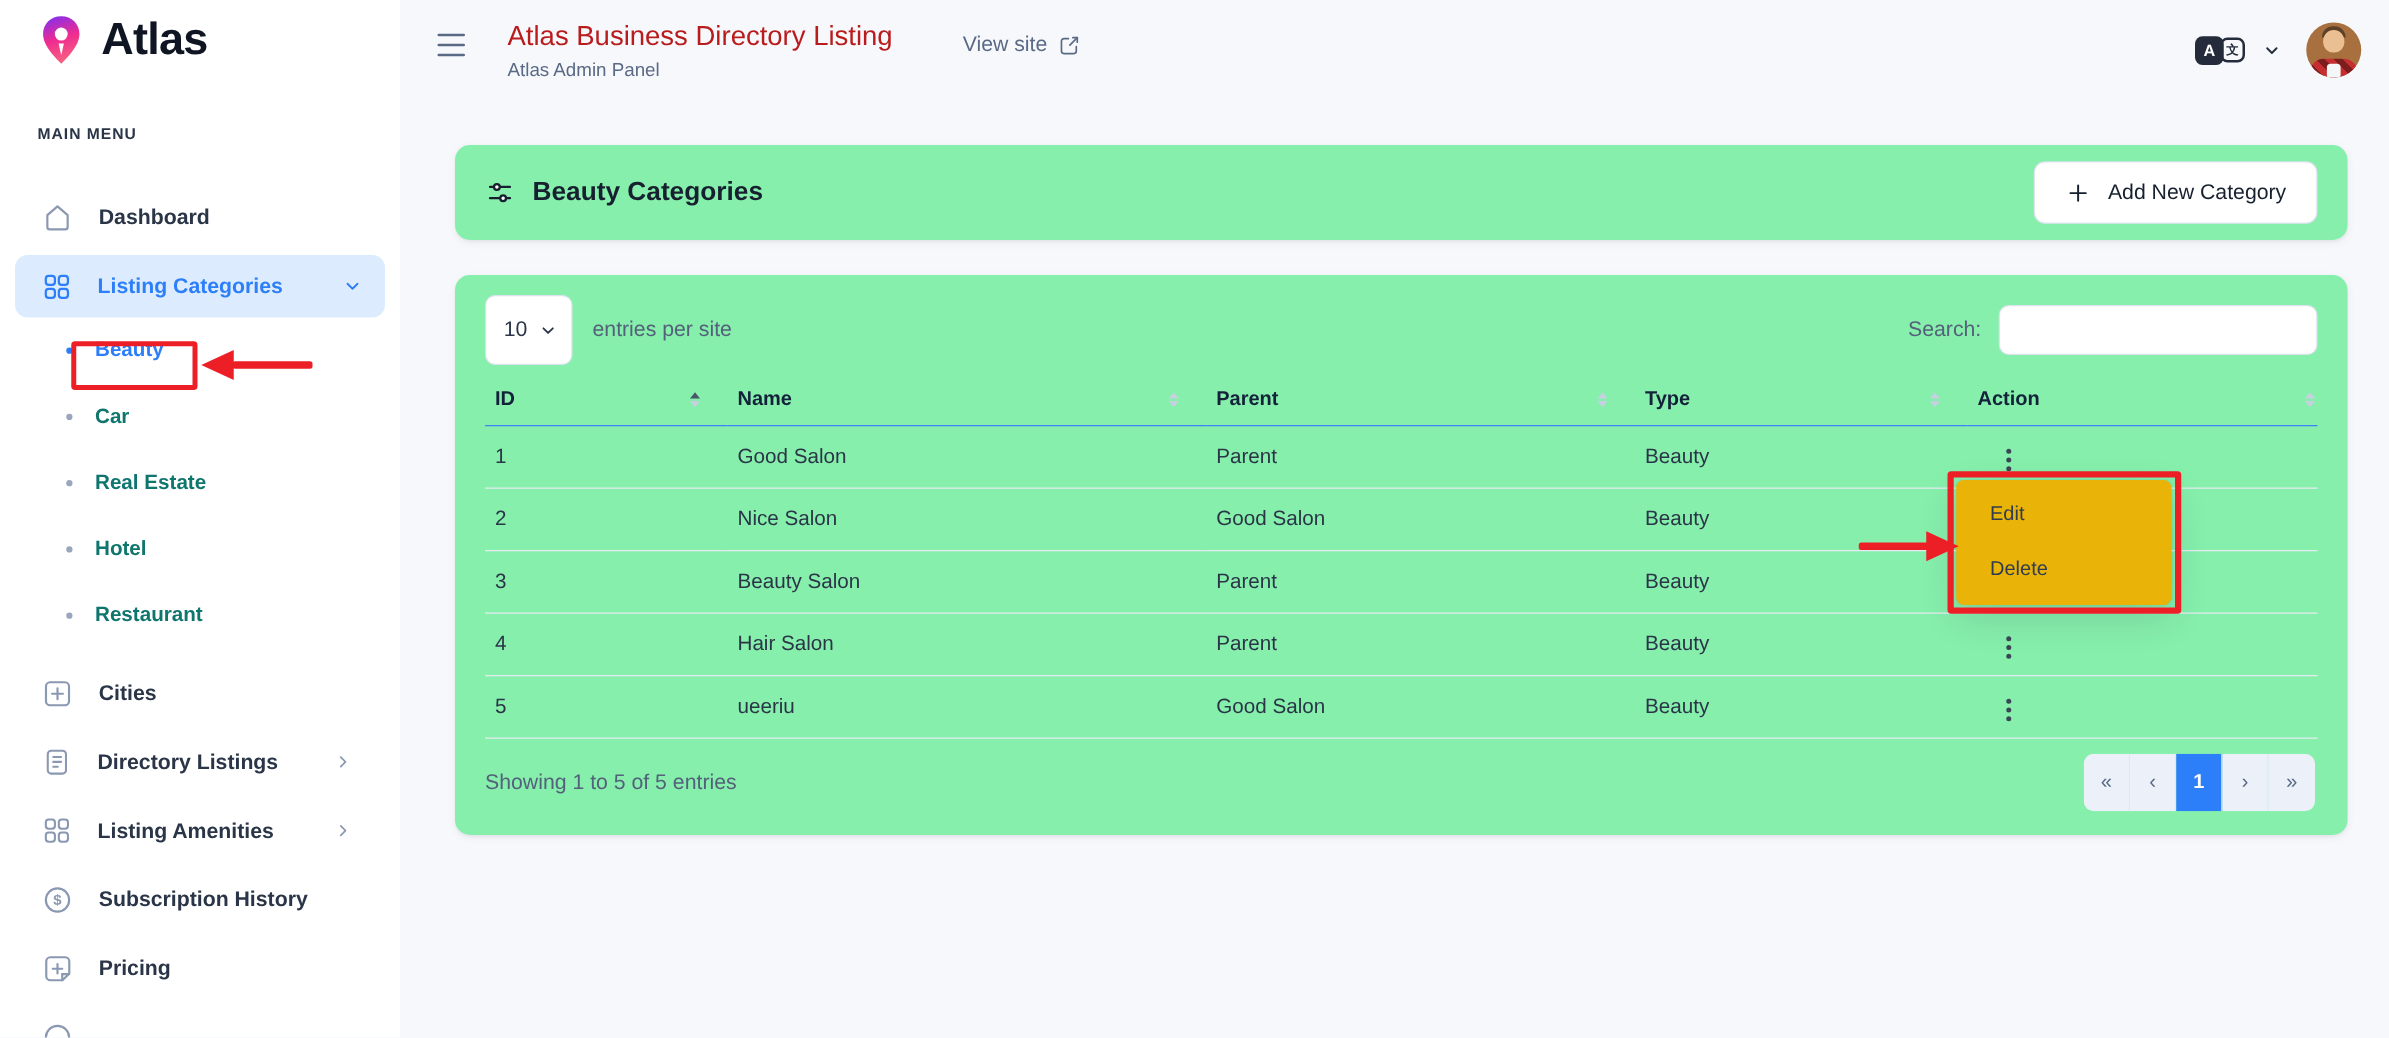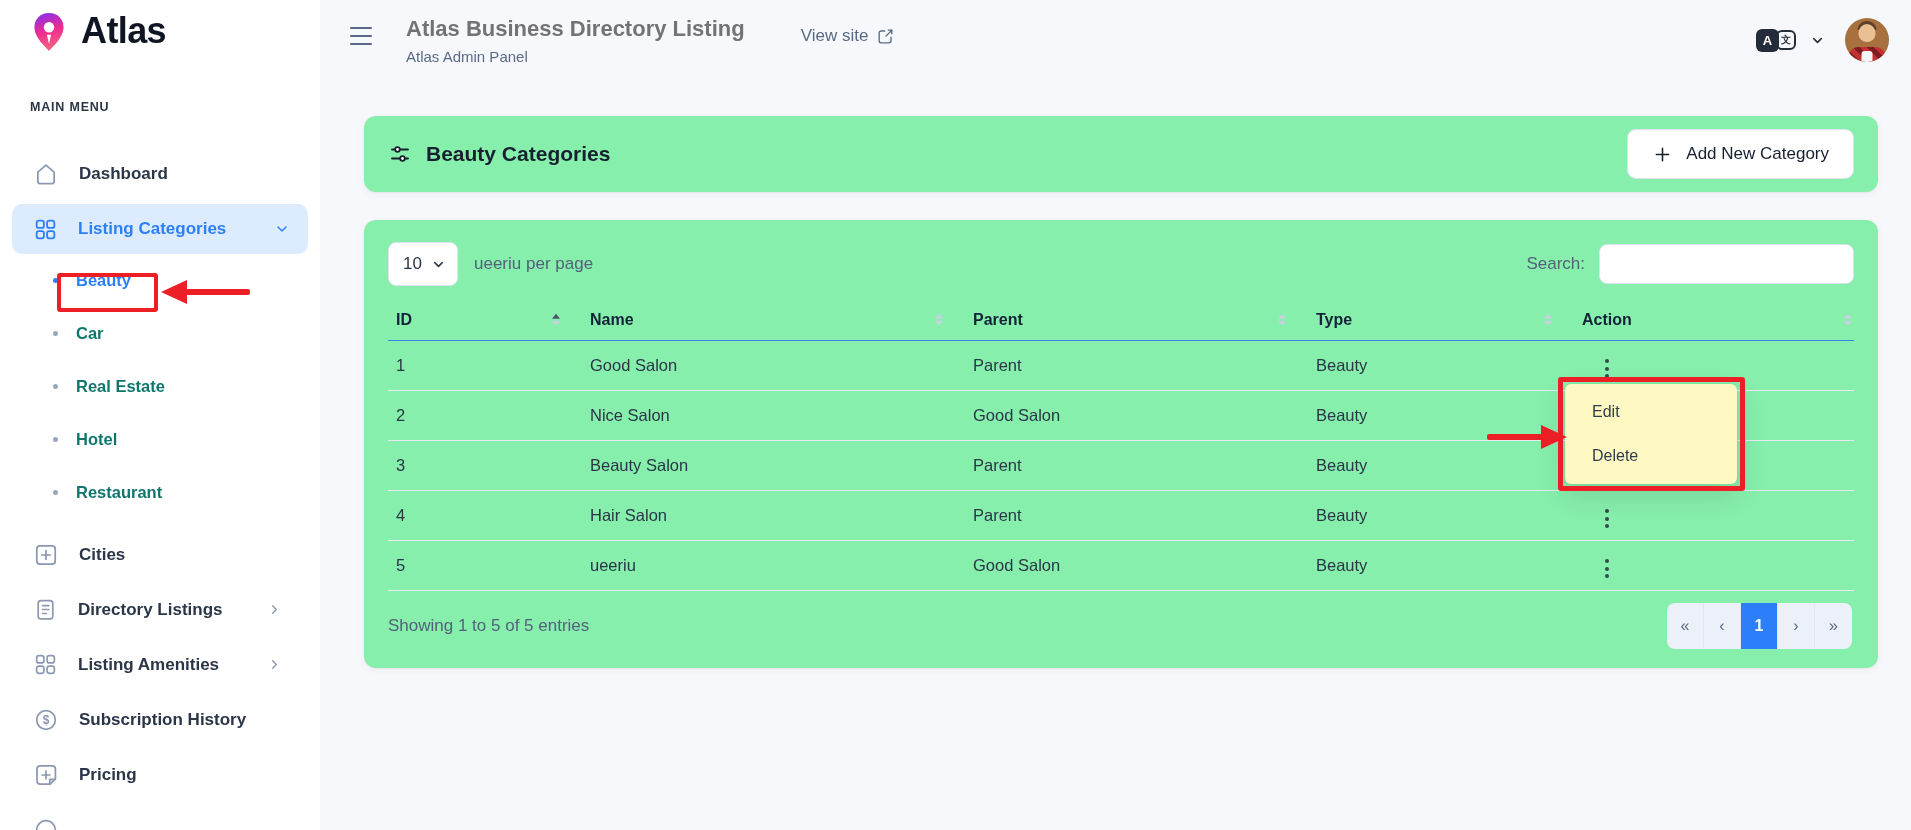--- a/index.html
+++ b/index.html
@@ -31,21 +31,21 @@
   .sub-item.active { color:#2d7ff9; }
   .sub-item.active .dot { background:#2d7ff9; }
   .nav-lower { margin-top:8px; }
 
   
   .main { position:absolute; left:320px; top:0; width:1591px; height:830px; }
   .topbar { display:flex; align-items:flex-start; padding:16px 22px 0 30px; height:73px; }
   .hamburger { margin-top:11px; display:flex; flex-direction:column; gap:5.5px; cursor:pointer; }
   .hamburger span { width:22px; height:2.4px; background:#5a6a85; border-radius:2px; }
   .title-block { margin-left:34px; }
-  .page-title { font-size:22px; font-weight:700; color:#737373; }
+  .page-title { font-size:22px; font-weight:400; color:#b91c1c; }
   .page-subtitle { font-size:15px; color:#5a6a85; margin-top:6px; }
   .view-site { display:flex; align-items:center; gap:8px; font-size:17px; color:#5a6a85; margin:10px 0 0 56px; cursor:pointer; }
   .top-right { margin-left:auto; display:flex; align-items:center; gap:14px; margin-top:2px; }
   .translate { display:flex; align-items:center; cursor:pointer; }
   .t-a { width:23px; height:23px; background:#242b3a; color:#fff; border-radius:6px; font-weight:700;
     font-size:13px; display:grid; place-items:center; z-index:2; }
   .t-b { width:20px; height:20px; border:2px solid #242b3a; border-radius:6px; color:#242b3a;
     font-size:10px; font-weight:700; display:grid; place-items:center; margin-left:-3px; }
   .avatar { width:44px; height:44px; border-radius:50%; background:#a8703f; position:relative; overflow:hidden; cursor:pointer; margin-left:6px; }
   .avatar .hair { position:absolute; top:3px; left:50%; transform:translateX(-50%); width:19px; height:9px; border-radius:9px 9px 0 0; background:#5d4027; }
@@ -57,21 +57,21 @@
   
   .card { position:absolute; left:44px; width:1514px; background:#86efac; border-radius:12px;
     box-shadow:0 1px 2px rgba(16,24,40,.04), 0 2px 8px rgba(16,24,40,.05); }
   .card1 { top:116px; height:76px; display:flex; align-items:center; padding:0 24px; }
   .panel-title { font-size:21px; font-weight:700; color:#16202f; margin-left:14px; }
   .add-btn { margin-left:auto; height:50px; border:1px solid #dde3ee; border-radius:9px; background:#fff;
     display:flex; align-items:center; gap:13px; padding:0 24px; font-size:17px; color:#16202f; cursor:pointer; }
 
   .card2 { top:220px; height:448px; padding:24px; }
   .controls { display:flex; align-items:center; height:40px; }
-  .pagesize { width:70px; height:44px; border:1px solid #dde3ee; border-radius:8px; display:flex; align-items:center;
+  .pagesize { width:70px; height:56px; border:1px solid #dde3ee; border-radius:8px; display:flex; align-items:center;
     justify-content:space-between; padding:0 11px 0 14px; font-size:17px; color:#2a3547; cursor:pointer; background:#fff; }
   .entries { margin-left:16px; font-size:17px; color:#54617a; }
   .search-wrap { margin-left:auto; display:flex; align-items:center; gap:14px; }
   .search-label { font-size:17px; color:#54617a; }
   .search-input { width:255px; height:40px; border:1px solid #dde3ee; border-radius:8px; background:#fff;
     outline:none; padding:0 12px; font-size:16px; color:#2a3547; }
 
   table { margin-top:16px; border-collapse:collapse; width:1466px; table-layout:fixed; }
   th { height:40px; font-size:16px; font-weight:700; color:#14213a; border-bottom:1px solid #3b82f6; position:relative; cursor:pointer; }
   th, td { padding:0 0 0 8px; text-align:left; vertical-align:middle; }
@@ -86,21 +86,21 @@
 
   .table-footer { display:flex; align-items:center; margin-top:12px; }
   .showing { font-size:17px; color:#54617a; }
   .pager { margin-left:auto; margin-right:2px; display:flex; border-radius:8px; overflow:hidden; }
   .page-btn { width:37px; height:46px; background:#ecf1f9; color:#5a6a85; display:grid; place-items:center;
     font-size:16px; border-right:1px solid #e0e8f4; cursor:pointer; }
   .page-btn:last-child { border-right:none; }
   .page-btn.active { background:#2d7ff9; color:#fff; font-weight:600; }
 
   
-  .dropdown { position:absolute; left:1565px; top:384px; width:172px; height:100px; background:#fef9c3; border-radius:6px;
+  .dropdown { position:absolute; left:1565px; top:384px; width:172px; height:100px; background:#eab308; border-radius:6px;
     box-shadow:0 10px 30px rgba(25,35,60,.14), 0 0 2px rgba(25,35,60,.1); z-index:20; padding-top:6px;text-align:right; }
   .dd-item { height:44px; display:flex; align-items:center; padding-left:27px; font-size:16px; color:#2f3b4e; cursor:pointer; }
 
   .ann { position:absolute; z-index:40; pointer-events:none; }
   .ann-box-beauty { left:57px; top:273px; width:101px; height:39px; border:4px solid #ec1f27; border-radius:3px; }
   .ann-box-menu { left:1558px; top:377px; width:187px; height:114px; border:5px solid #ec1f27; border-radius:3px; }
   .arr-shaft { background:#ec1f27; border-radius:2px; }
   .arr-beauty-shaft { left:186px; top:289px; width:64px; height:6px; }
   .arr-beauty-head { left:161px; top:280px; width:0; height:0;
     border-top:12px solid transparent; border-bottom:12px solid transparent; border-right:26px solid #ec1f27; }
@@ -312,21 +312,21 @@
   <section class="card card2">
     <div class="controls">
       <div class="pagesize">
         <span>10</span>
         <span>
           <svg width="15" height="15" viewBox="0 0 24 24" fill="none" stroke="#2a3547" stroke-width="2.3" stroke-linecap="round" stroke-linejoin="round">
               <path d="M6 9l6 6 6-6"></path>
             </svg>
         </span>
       </div>
-      <span class="entries">ueeriu per page</span>
+      <span class="entries">entries per site</span>
       <div class="search-wrap">
         <span class="search-label">Search:</span>
         <input class="search-input" type="text" value="" style="">
       </div>
     </div>
 
     <table>
       <colgroup>
           <col style="width:194px">
           <col style="width:383px">

